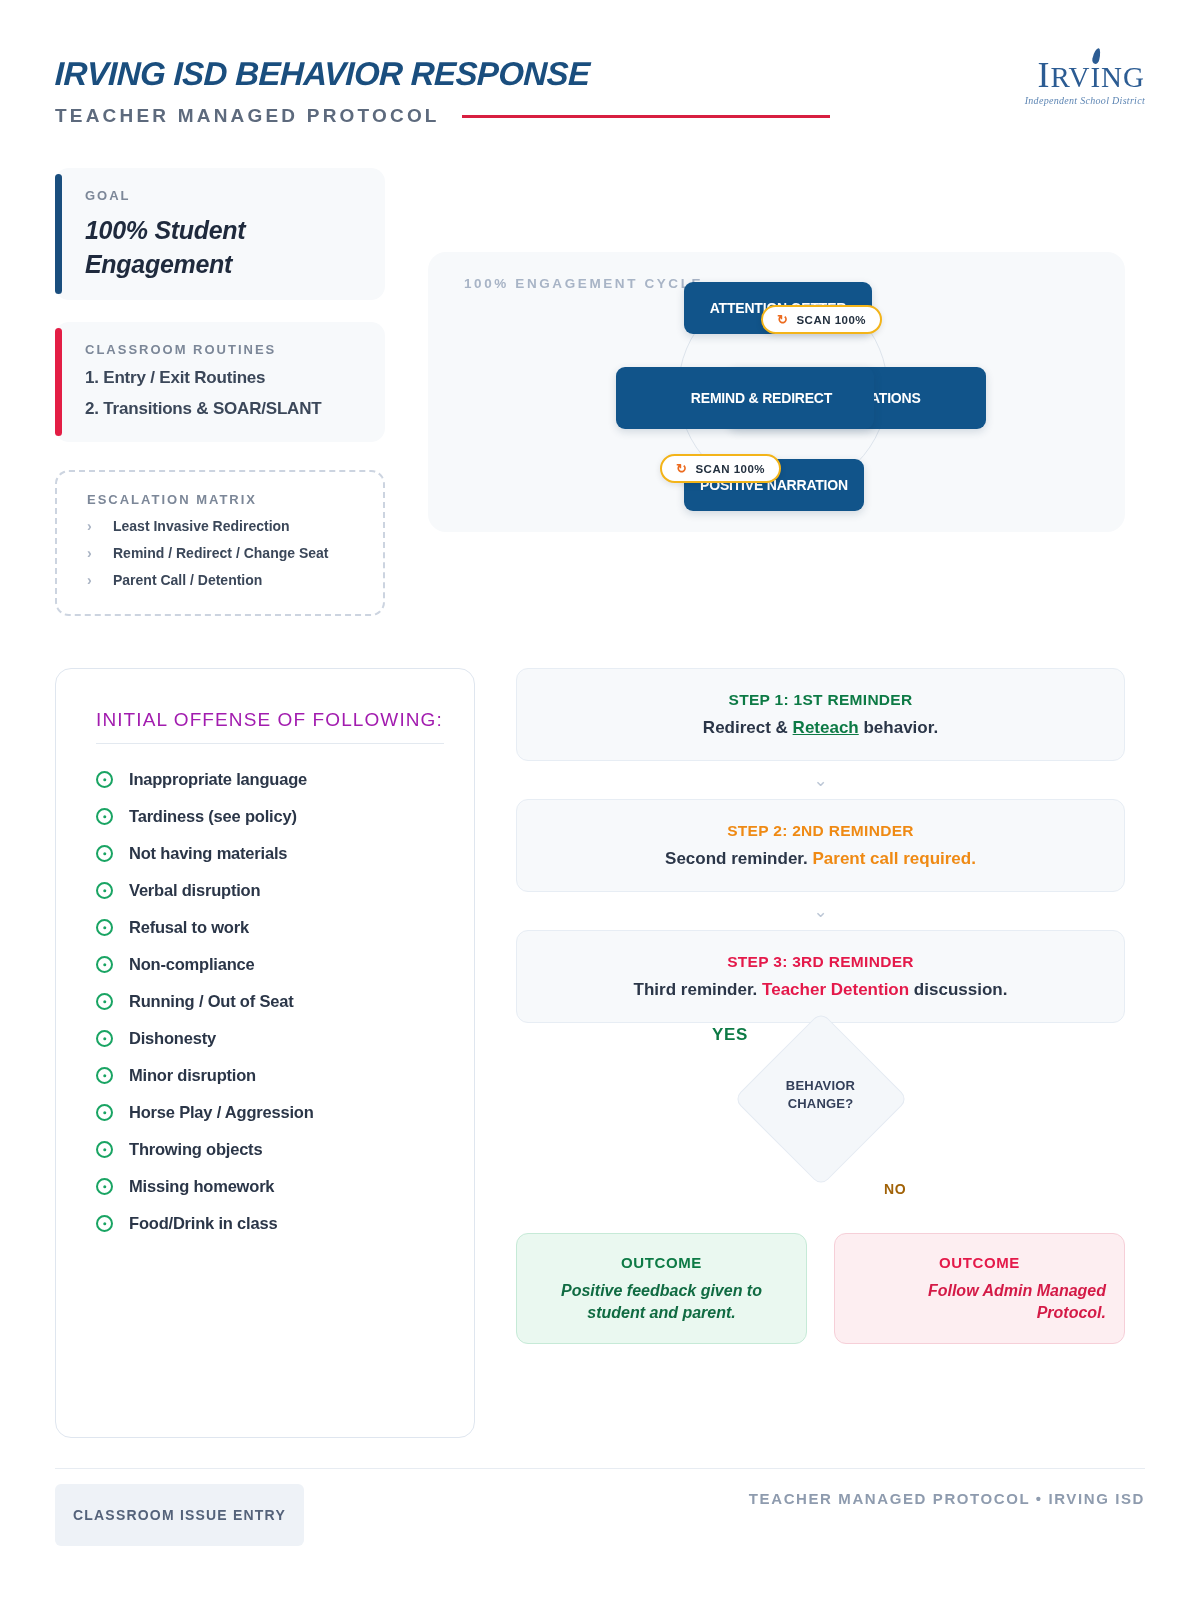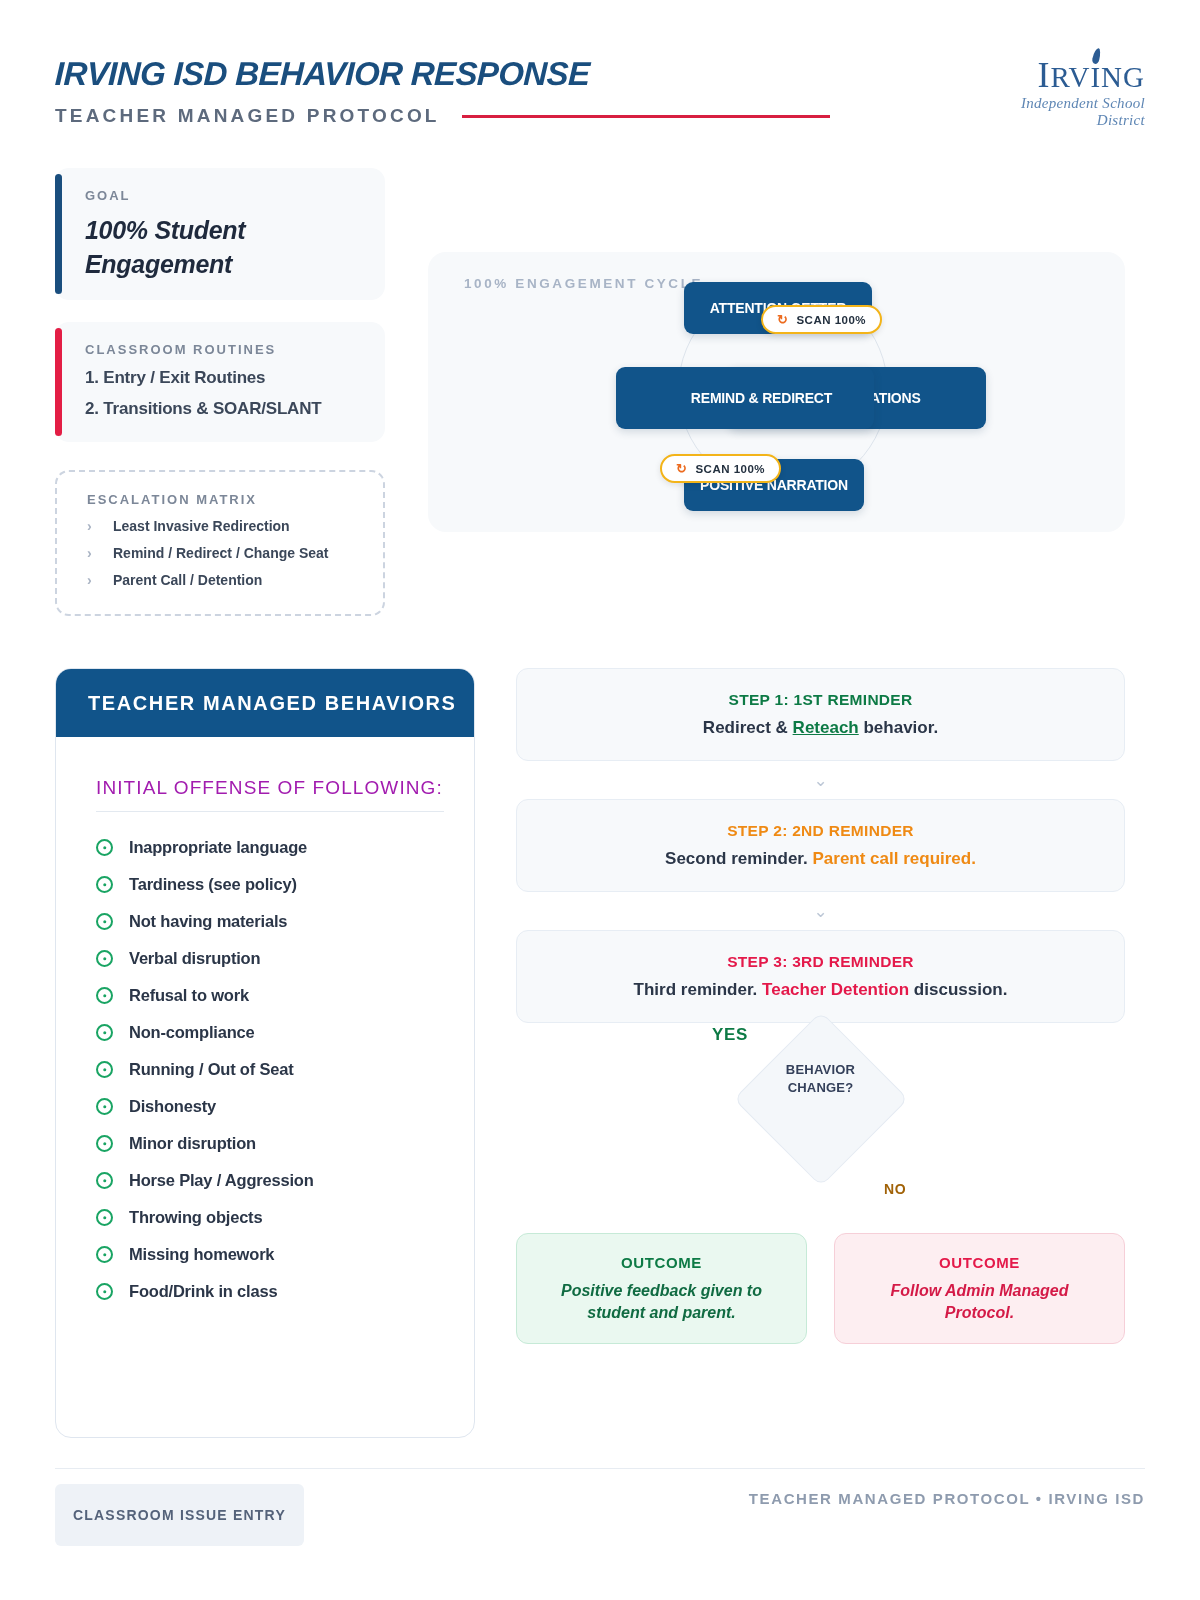--- a/index.html
+++ b/index.html
@@ -26,21 +26,21 @@
   }
   .subtitle-rule { height: 3px; width: 368px; background: #d81f40; }
   .logo { position: absolute; right: 0; top: 2px; width: 130px; text-align: right; }
   .logo-word {
     font-family: "Liberation Serif", serif; font-size: 29px;
     color: #2c5c93; letter-spacing: 1px; line-height: 1;
   }
   .logo-word .cap { font-size: 36px; }
   .logo-sub {
     font-family: "Liberation Serif", serif; font-style: italic;
-    font-size: 15px; color: #5e86b4; margin-top: 2px; letter-spacing: .3px;
+    font-size: 10px; color: #5e86b4; margin-top: 2px; letter-spacing: .3px;
   }
   .logo-flame {
     position: absolute; left: 78px; top: -9px; width: 7px; height: 16px;
     background: #2c5c93; border-radius: 60% 40% 50% 50% / 70% 70% 30% 30%;
     transform: rotate(12deg);
   }
 
   
   .goal-card {
     position: absolute; left: 55px; top: 168px; width: 330px; height: 132px;
@@ -164,21 +164,21 @@
   }
 
   
   .decision { position: relative; height: 210px; }
   .diamond {
     position: absolute; left: 50%; top: 14px; width: 124px; height: 124px;
     margin-left: -62px; background: #f4f7fa; border: 1px solid #e4eaf2;
     transform: rotate(45deg); border-radius: 10px;
   }
   .diamond-text {
-    position: absolute; left: 50%; top: 38px; width: 200px; margin-left: -100px;
+    position: absolute; left: 50%; top: 54px; width: 200px; margin-left: -100px;
     text-align: center; font-size: 13px; font-weight: bold; color: #34405a;
     line-height: 1.35; letter-spacing: .2px;
   }
   .yes-lab {
     position: absolute; left: 196px; top: 2px;
     font-size: 17px; font-weight: bold; color: #0d7a45; letter-spacing: .6px;
   }
   .no-lab {
     position: absolute; left: 368px; top: 158px;
     font-size: 14px; font-weight: bold; color: #a16207; letter-spacing: .6px;
@@ -192,21 +192,21 @@
   .out-red   { background: #fdeef1; border: 1px solid #f6cfd8; }
   .out-title {
     font-size: 15px; font-weight: bold; letter-spacing: .6px; text-transform: uppercase;
   }
   .out-green .out-title { color: #0d7a45; }
   .out-red .out-title { color: #e4194a; }
   .out-body {
     margin-top: 9px; font-size: 16px; font-weight: bold; font-style: italic; line-height: 1.35;
   }
   .out-green .out-body { color: #106b42; }
-  .out-red .out-body { color: #d41a47; }
+  .out-red .out-body { color: #d41a47; text-align: right; }
 
   
   .footer-rule {
     position: absolute; left: 55px; top: 1468px; width: 1090px; height: 1px; background: #e7ecf2;
   }
   .footer-pill {
     position: absolute; left: 55px; top: 1484px;
     background: #eef2f7; border-radius: 6px; padding: 23px 18px;
     font-size: 14px; font-weight: bold; letter-spacing: 1.2px;
     color: #54627a; text-transform: uppercase;
@@ -278,21 +278,20 @@
       <span class="scan-ico">↻</span>
       <span>SCAN 100%</span>
     </div>
     <div class="scan-badge scan-2">
       <span class="scan-ico">↻</span>
       <span>SCAN 100%</span>
     </div>
   </div>
 
   <div class="behaviors">
-    <div class="behaviors-head">TEACHER MANAGED BEHAVIORS</div>
     <div class="behaviors-body">
       <div class="offense-title">INITIAL OFFENSE OF FOLLOWING:</div>
       <div class="offense-rule"></div>
       <div class="b-item">
           <span class="b-dot"></span>
           <span class="b-label">Inappropriate language</span>
         </div>
       <div class="b-item">
           <span class="b-dot"></span>
           <span class="b-label">Tardiness (see policy)</span>

